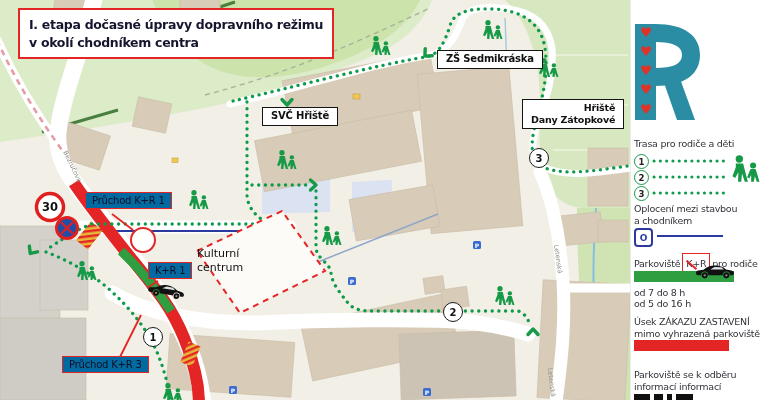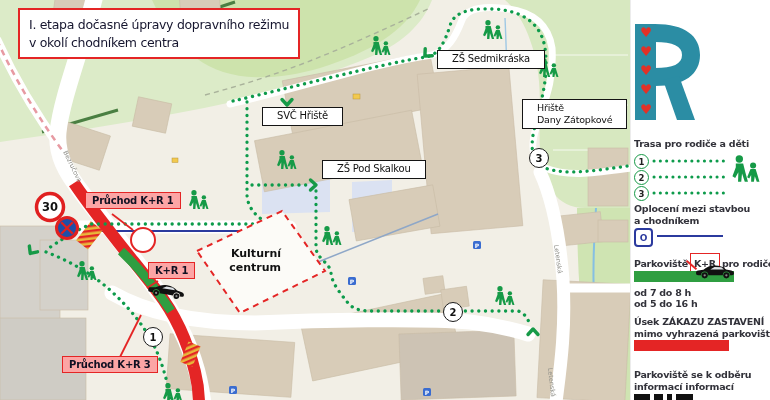--- a/index.html
+++ b/index.html
@@ -3,36 +3,36 @@
 <meta charset="utf-8">
 <style>
   html,body{margin:0;padding:0}
   body{width:770px;height:400px;position:relative;overflow:hidden;background:#fff;
        font-family:"DejaVu Sans","Liberation Sans",sans-serif;}
   .abs{position:absolute}
   
   #map{position:absolute;left:0;top:0;width:630px;height:400px;background:#f2efe6;overflow:hidden}
   #map svg.base{position:absolute;left:0;top:0}
   .map-label{position:absolute;background:#fff;border:1.6px solid #141414;color:#111;
-             font-weight:normal;font-size:10px;letter-spacing:-.2px;padding:2px 14px;white-space:nowrap;line-height:1.25}
-  .map-label.center{text-align:left}
-  .red-box{position:absolute;background:#fca5a5;border:1.8px solid #e42525;color:#101022;
-           font-weight:bold;font-size:10px;letter-spacing:-.2px;padding:2px 6px;white-space:nowrap}
+             font-weight:bold;font-size:10px;letter-spacing:-.2px;padding:2px 8px;white-space:nowrap;line-height:1.25}
+  .map-label.center{text-align:right}
+  .red-box{position:absolute;background:#0369a1;border:1.8px solid #e42525;color:#101022;
+           font-weight:normal;font-size:10px;letter-spacing:-.2px;padding:2px 6px;white-space:nowrap}
   #title-box{position:absolute;left:18px;top:8px;background:#fff;border:2px solid #e42525;
-             color:#15152e;font-weight:normal;font-size:12.5px;letter-spacing:-.3px;
+             color:#15152e;font-weight:bold;font-size:12.5px;letter-spacing:-.3px;
              padding:6px 9px;line-height:1.4;white-space:nowrap}
   .marker{position:absolute;width:18px;height:18px;border-radius:50%;background:#fff;border:1.8px solid #1b1b1b;
           color:#111;font-weight:bold;font-size:10px;display:flex;align-items:center;justify-content:center}
   #pruchod-circle{position:absolute;left:130px;top:227px;width:22px;height:22px;border-radius:50%;
                   background:#fff;border:2.5px solid #e42525}
-  #kc-text{position:absolute;left:197px;top:247px;width:84px;text-align:right;color:#111;
-           font-weight:bold;font-size:11px;line-height:1.25}
+  #kc-text{position:absolute;left:197px;top:247px;width:84px;text-align:left;color:#111;
+           font-weight:normal;font-size:11px;line-height:1.25}
   
   #sidebar{position:absolute;left:630px;top:0;width:140px;height:400px;background:#fff;border-left:1px solid #ececec;box-sizing:border-box}
-  #sidebar .txt{position:absolute;left:3px;color:#32323a;font-weight:bold;font-size:9.5px;letter-spacing:-.25px;line-height:1.22;white-space:nowrap}
+  #sidebar .txt{position:absolute;left:3px;color:#32323a;font-weight:normal;font-size:9.5px;letter-spacing:-.25px;line-height:1.22;white-space:nowrap}
   .hearts{position:absolute;left:6px;top:23px;width:18px;display:flex;flex-direction:column;align-items:center;
           color:#e23127;font-size:13.5px;line-height:1.42}
   .leg-circle{position:absolute;left:3px;width:13px;height:13px;border-radius:50%;background:#fff;border:1.6px solid #169a47;
               color:#222;font-weight:bold;font-size:8.5px;display:flex;align-items:center;justify-content:center}
   .fence-o{position:absolute;left:3px;top:228px;width:15px;height:15px;border:2px solid #2b3a9e;border-radius:4px;
            color:#2b3a9e;font-weight:bold;font-size:9px;display:flex;align-items:center;justify-content:center}
   .fence-line{position:absolute;left:26px;top:235px;width:66px;height:2.2px;background:#2b3a9e}
   .kr-badge{display:inline-block;border:1.5px solid #e42525;padding:4px 3px;margin:0 2px;color:#32323a}
   .green-bar{position:absolute;left:3px;top:271px;width:100px;height:11px;background:#2f9e41}
   .red-bar{position:absolute;left:3px;top:340px;width:95px;height:11px;background:#e42525}
@@ -205,21 +205,20 @@
   <polygon points="197,251 282,211 325,271 240,313" fill="#fcfbf7" stroke="#e42525" stroke-width="2" stroke-dasharray="6 5"></polygon>
 </svg>
 
 <div id="title-box">
   <div>I. etapa dočasné úpravy dopravního režimu</div>
   <div>v okolí chodníkem centra</div>
 </div>
 
 <div class="map-label" style="left:262px;top:107px">SVČ Hřiště</div>
 <div class="map-label" style="left:437px;top:50px">ZŠ Sedmikráska</div>
-<div class="map-label" style="left:322px;top:160px">ZŠ Pod Skalkou</div>
 <div class="map-label center" style="left:522px;top:99px;font-size:9.5px">
   <div>Hřiště</div>
   <div>Dany Zátopkové</div>
 </div>
 <div id="kc-text">
   <div>Kulturní</div>
   <div>centrum</div>
 </div>
 
 <div class="red-box" style="left:85px;top:192px">Průchod K+R 1</div>

